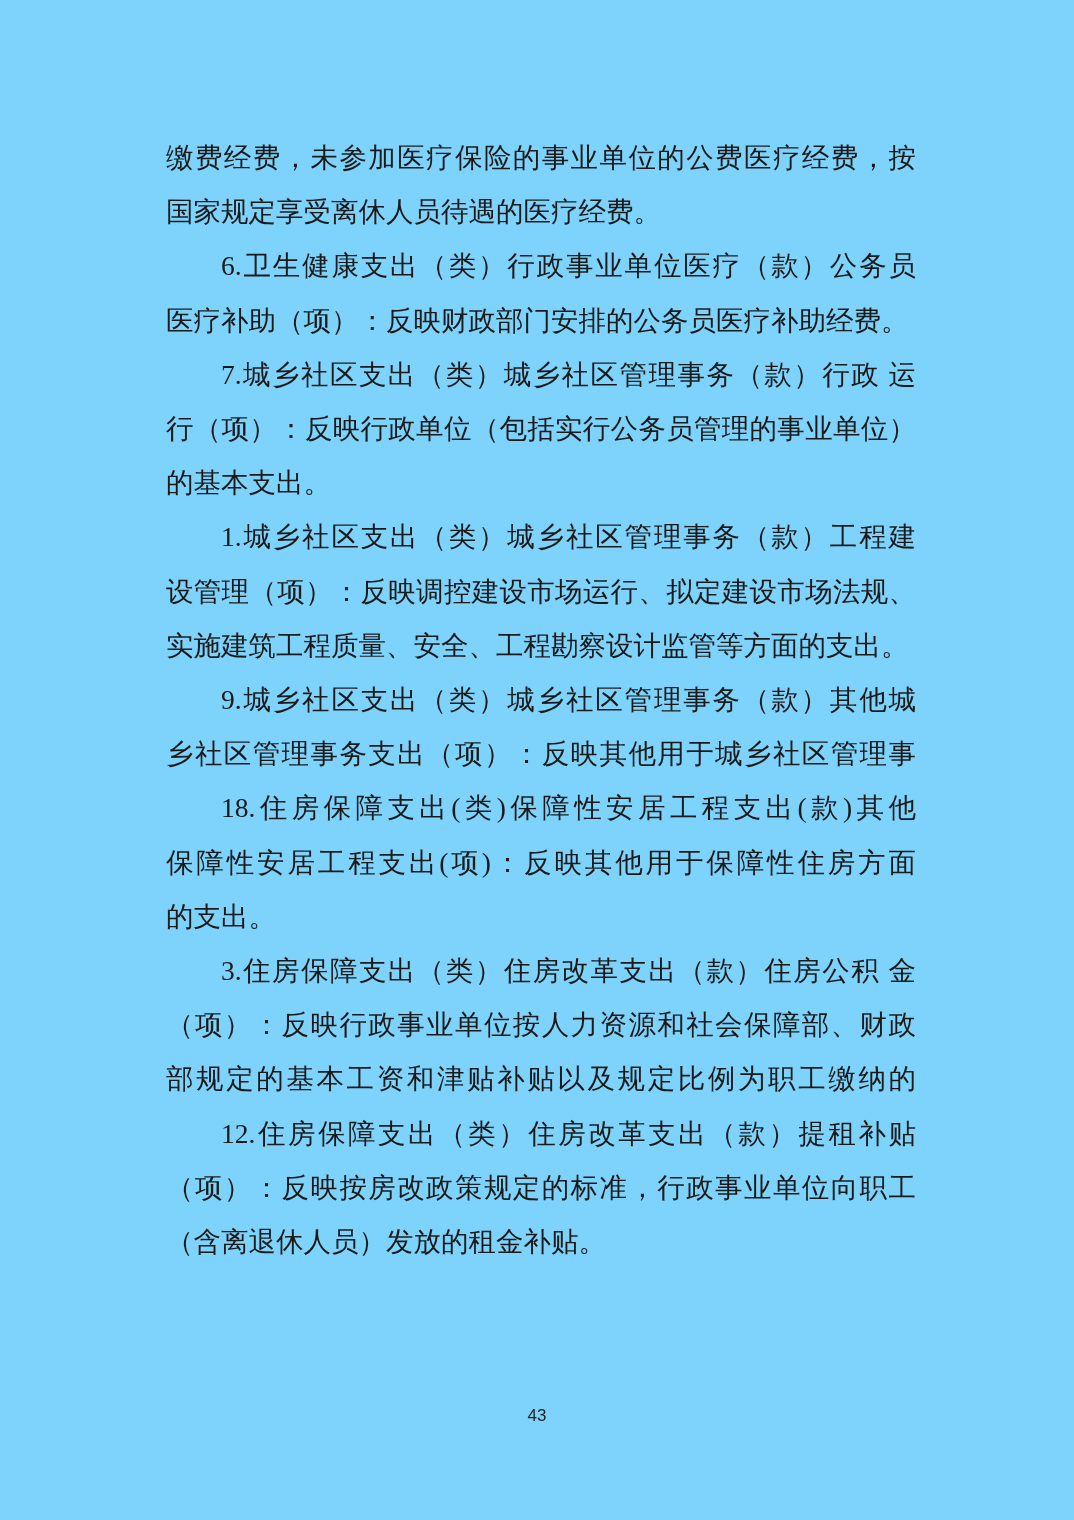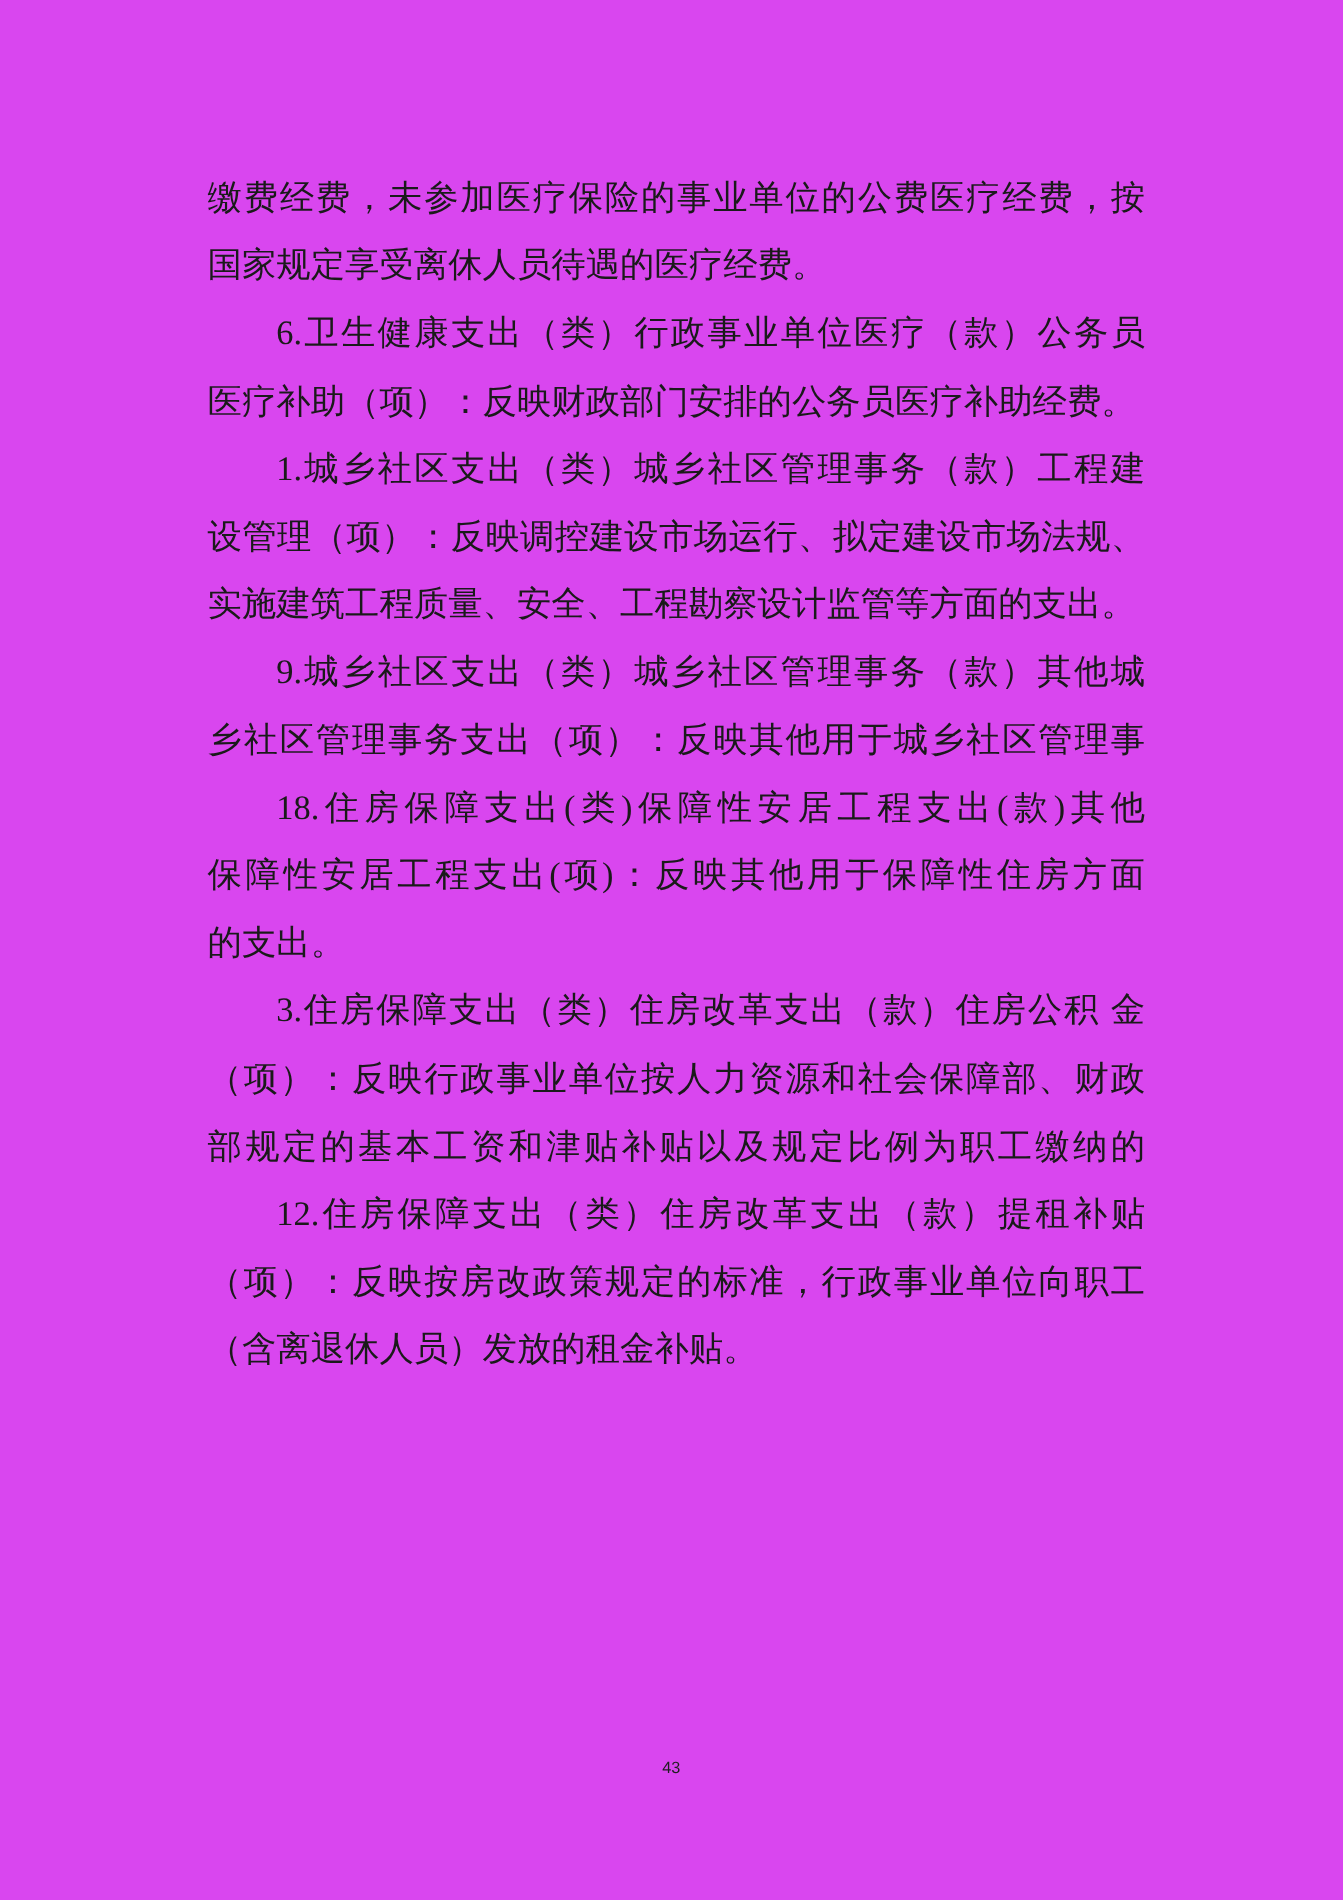--- a/index.html
+++ b/index.html
@@ -6,21 +6,21 @@
   body {
     width: 1074px;
     height: 1520px;
     background: #ffffff;
     position: relative;
     font-family: "Liberation Serif", serif;
   }
   .page {
     position: absolute;
     inset: 0;
-    background: #d946ef;
+    background: #7dd3fc;
     overflow: hidden;
     padding-left: 24px;
   }
   .content {
     position: absolute;
     left: 166px;
     top: 131px;
     width: 750px;
     color: #1a1a1a;
     font-size: 27.5px;
@@ -39,37 +39,42 @@
   }
   .paragraph.indent .line.first {
     padding-left: 2em;
   }
   .page-number {
     position: absolute;
     left: 0;
     right: 0;
     top: 1406px;
     text-align: center;
-    font-size: 13px;
+    font-size: 17px;
     color: #1f1f1f;
     font-family: "Liberation Sans", sans-serif;
   }
 </style>
 </head>
 <body>
 
 <div class="page">
   <main class="content">
       <div class="paragraph">
         <div class="line first">缴费经费，未参加医疗保险的事业单位的公费医疗经费，按</div>
         <div class="line last">国家规定享受离休人员待遇的医疗经费。</div>
       </div>
       <div class="paragraph indent">
         <div class="line first">6.卫生健康支出（类）行政事业单位医疗（款）公务员</div>
         <div class="line last">医疗补助（项）：反映财政部门安排的公务员医疗补助经费。</div>
+      </div>
+      <div class="paragraph indent">
+        <div class="line first">7.城乡社区支出（类）城乡社区管理事务（款）行政 运</div>
+        <div class="line">行（项）：反映行政单位（包括实行公务员管理的事业单位）</div>
+        <div class="line last">的基本支出。</div>
       </div>
       <div class="paragraph indent">
         <div class="line first">1.城乡社区支出（类）城乡社区管理事务（款）工程建</div>
         <div class="line">设管理（项）：反映调控建设市场运行、拟定建设市场法规、</div>
         <div class="line last">实施建筑工程质量、安全、工程勘察设计监管等方面的支出。</div>
       </div>
       <div class="paragraph indent">
         <div class="line first">9.城乡社区支出（类）城乡社区管理事务（款）其他城</div>
         <div class="line">乡社区管理事务支出（项）：反映其他用于城乡社区管理事</div>
       </div>

